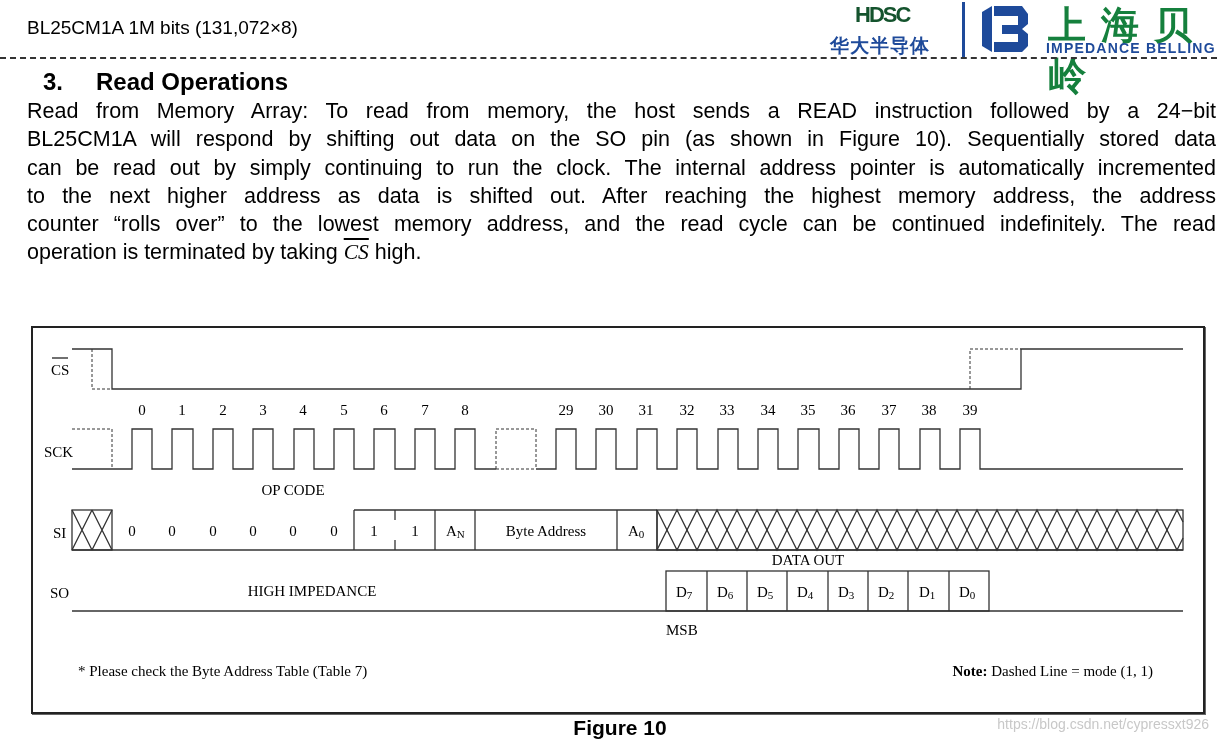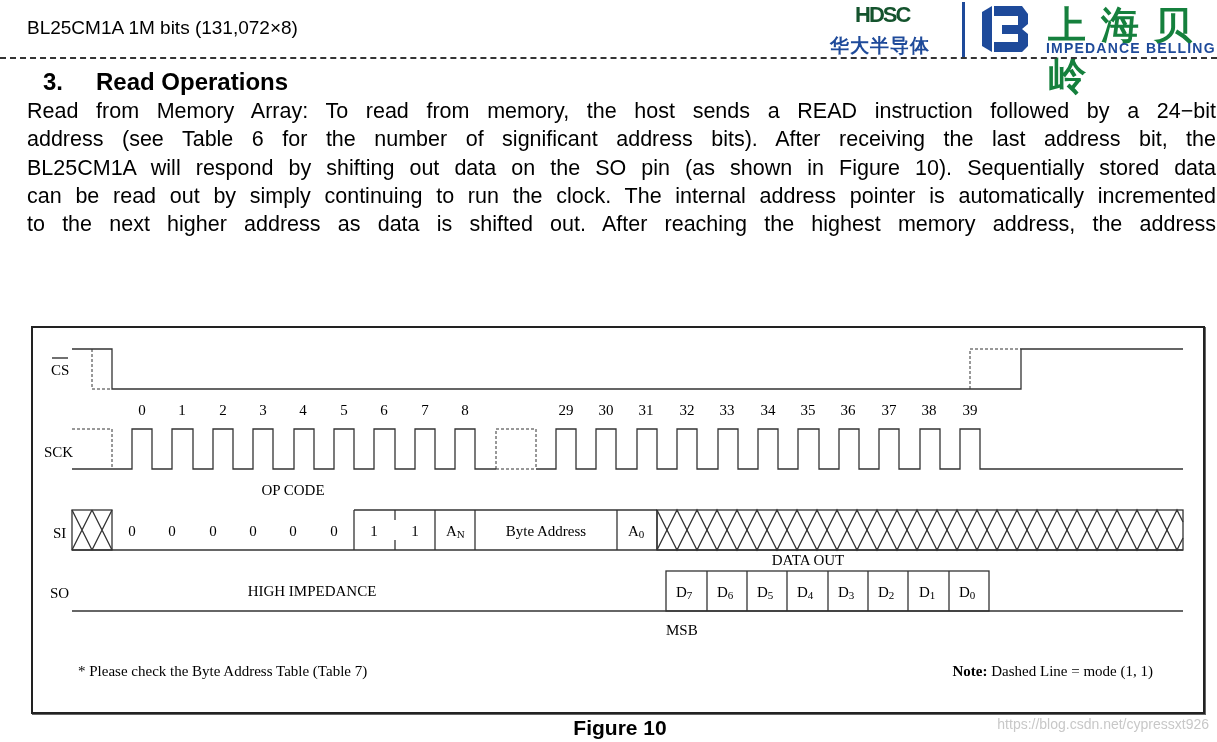--- a/index.html
+++ b/index.html
@@ -39,24 +39,25 @@
 <div class="logo-en">IMPEDANCE BELLING</div>
 
 <div class="header-rule"></div>
 
 <div class="section-title">
   <span class="num">3.</span><span>Read Operations</span>
 </div>
 
 <div class="para">
   <span class="line">Read from Memory Array: To read from memory, the host sends a READ instruction followed by a 24−bit</span>
-  <span class="line">address (see Table 6 for the number of significant address bits). After receiving the last address bit, the</span>
   <span class="line">BL25CM1A will respond by shifting out data on the SO pin (as shown in Figure 10). Sequentially stored data</span>
   <span class="line">can be read out by simply continuing to run the clock. The internal address pointer is automatically incremented</span>
   <span class="line">to the next higher address as data is shifted out. After reaching the highest memory address, the address</span>
+  <span class="line">counter “rolls over” to the lowest memory address, and the read cycle can be continued indefinitely. The read</span>
+  <span class="line last"><span>operation is terminated by taking </span><span class="overline">CS</span><span> high.</span></span>
 </div>
 
 <div class="figure">
 <svg width="1217" height="742" font-family="Liberation Serif, serif" font-size="15">
 
   <text x="49" y="373">CS</text>
   <line x1="50" y1="356" x2="66" y2="356" stroke="#222" stroke-width="1.3"></line>
   <text x="42" y="455">SCK</text>
   <text x="51" y="536">SI</text>
   <text x="48" y="596">SO</text>

